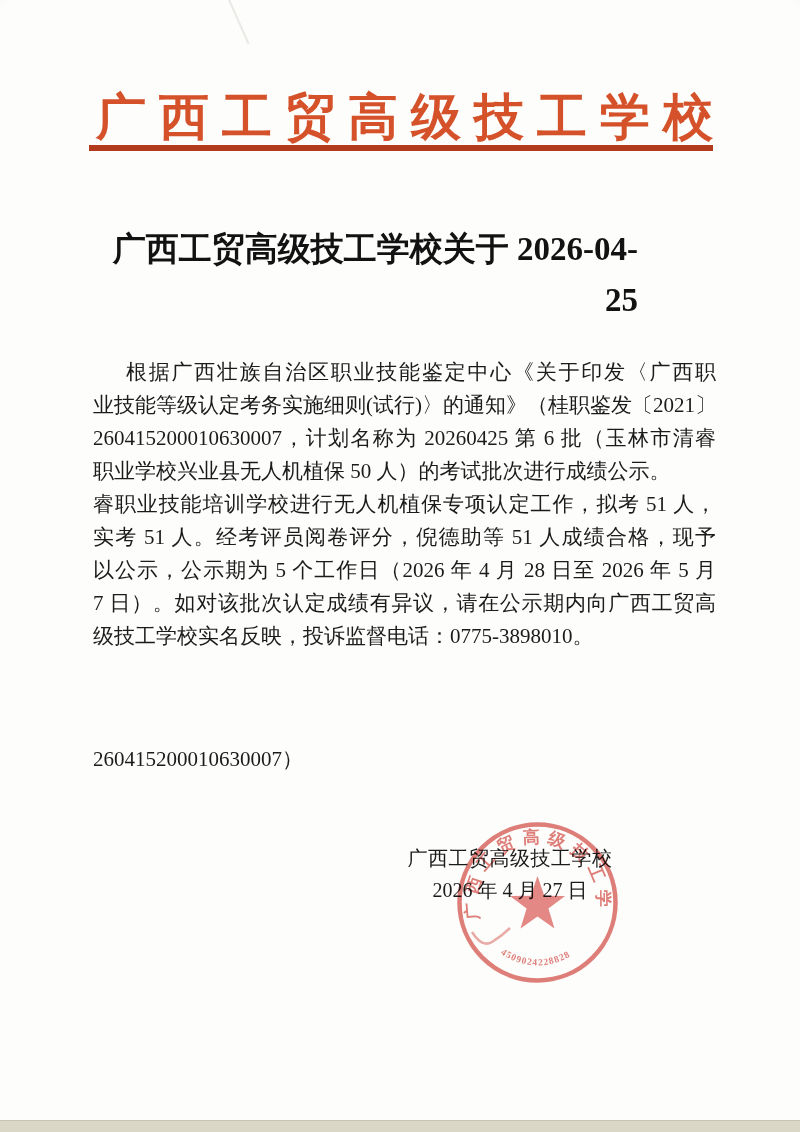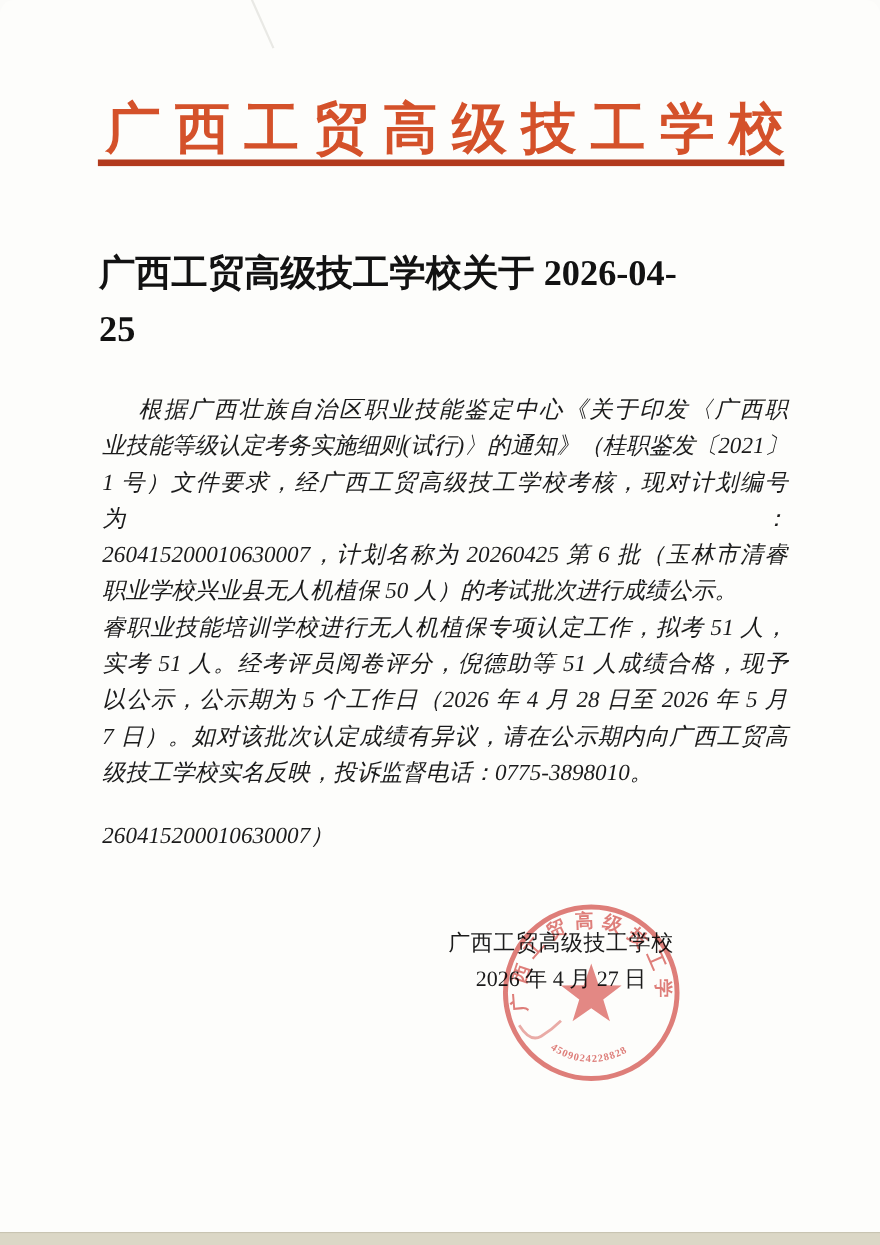--- a/index.html
+++ b/index.html
@@ -19,34 +19,34 @@
     color:#d4512a;
   }
   .letterhead-rule{
     position:absolute;left:89px;top:145px;width:624px;height:6px;
     background:#b23a1d;
   }
 
   
   .doc-title{
     position:absolute;left:90px;top:224px;width:548px;
-    text-align:left;font-weight:700;font-size:33px;line-height:51px;
+    text-align:right;font-weight:700;font-size:33px;line-height:51px;
     color:#121212;
   }
 
   
   .body-block{
     position:absolute;left:93px;top:356px;width:623px;
     font-size:21px;line-height:33px;color:#1b1b1b;
   }
   .attachment-block{
     position:absolute;left:93px;top:742px;width:623px;
     font-size:21px;line-height:34px;color:#1b1b1b;
   }
-  .bline{width:623px;font-style:italic;}
+  .bline{width:623px;}
   .j{text-align:justify;text-align-last:justify;}
   .ind{text-indent:33px;}
 
   
   .signature{
     position:absolute;left:405px;top:845px;width:210px;
     text-align:center;color:#1b1b1b;
   }
   .sig-name{font-size:20px;line-height:26px;letter-spacing:0.5px;white-space:nowrap;}
   .sig-date{font-size:20px;line-height:26px;margin-top:6px;white-space:nowrap;}
@@ -80,21 +80,20 @@
   <div class="letterhead">广西工贸高级技工学校</div>
   <div class="letterhead-rule"></div>
 
   <div class="doc-title">
     <div>广西工贸高级技工学校关于 2026-04-25</div>
   </div>
 
   <div class="body-block">
     <div class="bline j ind">根据广西壮族自治区职业技能鉴定中心《关于印发〈广西职</div>
     <div class="bline j">业技能等级认定考务实施细则(试行)〉的通知》（桂职鉴发〔2021〕</div>
-    <div class="bline j">1 号）文件要求，经广西工贸高级技工学校考核，现对计划编号为：</div>
     <div class="bline j">260415200010630007，计划名称为 20260425 第 6 批（玉林市清睿</div>
     <div class="bline">职业学校兴业县无人机植保 50 人）的考试批次进行成绩公示。</div>
     <div class="bline j">睿职业技能培训学校进行无人机植保专项认定工作，拟考 51 人，</div>
     <div class="bline j">实考 51 人。经考评员阅卷评分，倪德助等 51 人成绩合格，现予</div>
     <div class="bline j">以公示，公示期为 5 个工作日（2026 年 4 月 28 日至 2026 年 5 月</div>
     <div class="bline j">7 日）。如对该批次认定成绩有异议，请在公示期内向广西工贸高</div>
     <div class="bline">级技工学校实名反映，投诉监督电话：0775-3898010。</div>
   </div>
 
   <div class="attachment-block">

